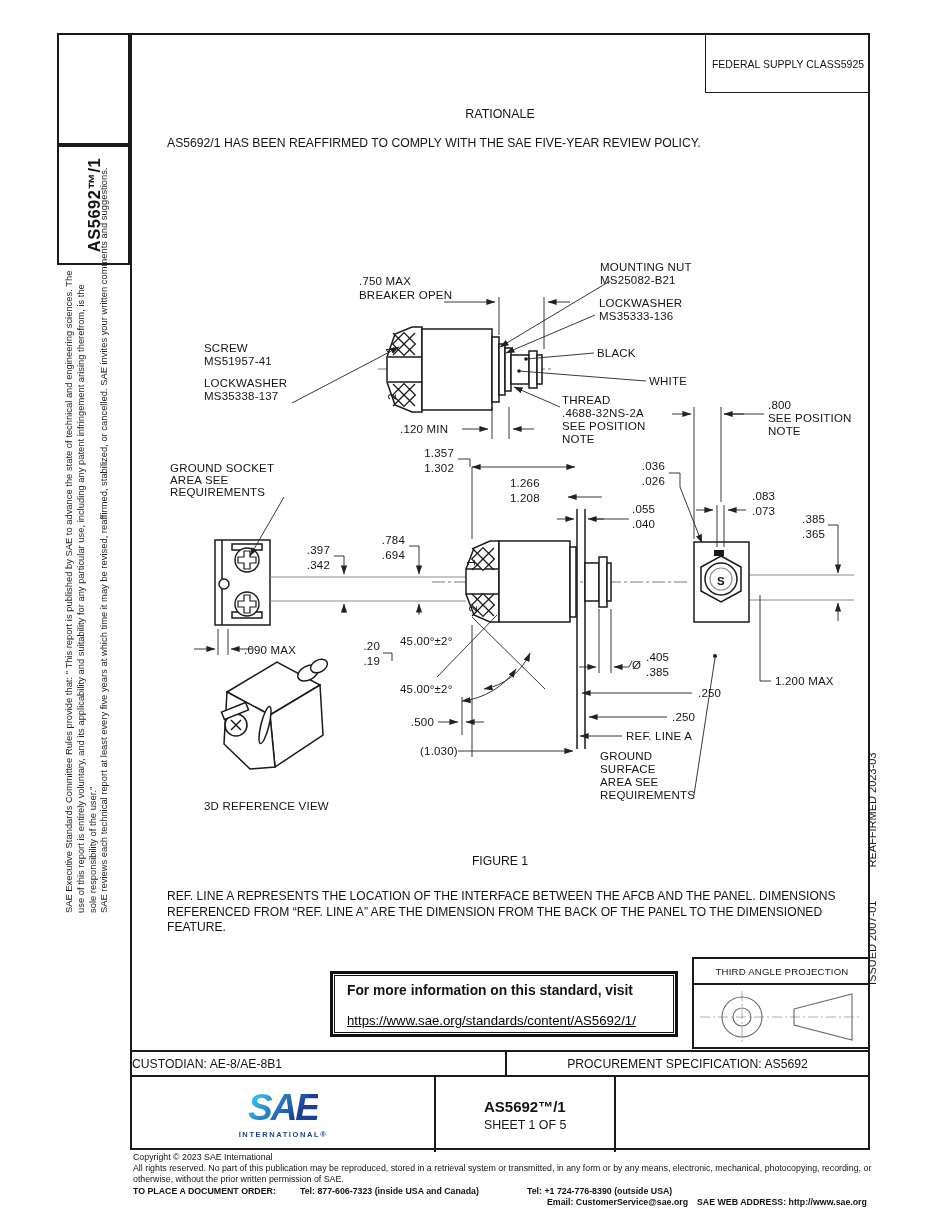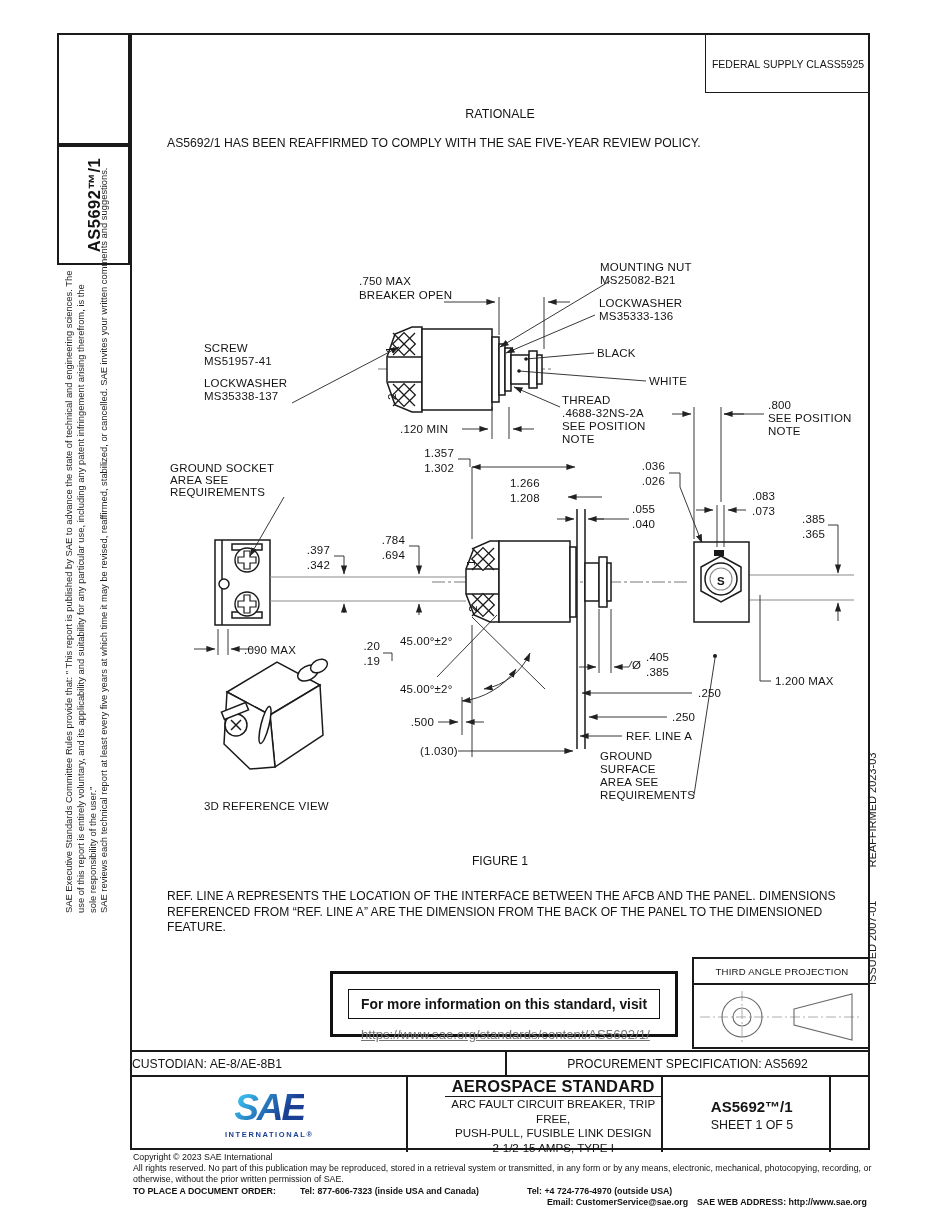--- a/index.html
+++ b/index.html
@@ -20,24 +20,24 @@
   .frame { left:130px; top:33px; width:740px; height:1117px; border:2px solid #1a1a1a; }
   .fsc-box { left:573px; top:0; width:165px; height:58px; border-left:1.5px solid #1a1a1a; border-bottom:1.5px solid #1a1a1a; display:flex; flex-direction:row; align-items:center; justify-content:center; font-size:10.5px; line-height:14px; text-align:center; }
   .rationale-h { top:72px; left:0; width:100%; text-align:center; font-size:12.4px; }
   .rat-p1 { top:101px; left:35px; width:670px; font-size:12.2px; }
   .rat-p2 { top:148px; left:35px; width:672px; font-size:12.2px; line-height:15.5px; }
 
   .dwg { left:0; top:222px; }
   .fig-caption { top:819px; left:0; width:100%; text-align:center; font-size:12.2px; }
   .fig-note { top:854px; left:35px; width:676px; font-size:12.1px; line-height:15.5px; }
 
-  .info-box { left:198px; top:936px; width:348px; height:66px; border:3px solid #111; padding:15px;text-align:right; }
+  .info-box { left:198px; top:936px; width:348px; height:66px; border:3px solid #111; padding:1px; }
   .info-box-inner { border:1.5px solid #111; width:100%; height:100%; padding:7px 12px; }
   .info-text { font-weight:bold; font-size:13.8px; }
-  .info-link { font-size:13.2px; color:#737373; display:inline-block; margin-top:15px; }
+  .info-link { font-size:13.2px; color:#000000; display:inline-block; margin-top:15px; }
 
   .proj-box { left:560px; top:922px; width:178px; height:92px; border:2px solid #1a1a1a; border-right:none; }
   .proj-title { height:26px; border-bottom:2px solid #1a1a1a; display:flex; align-items:center; justify-content:center; font-size:9.6px; letter-spacing:.2px; }
 
   .cust-row { left:0; top:1015px; width:100%; height:27px; border-top:2px solid #1a1a1a; border-bottom:2px solid #1a1a1a; display:flex; }
   .cust-cell { width:375px; border-right:2px solid #1a1a1a; display:flex; align-items:center; font-size:12.2px; }
   .proc-cell { flex:1; display:flex; align-items:center; justify-content:center; font-size:12.2px; }
 
   .title-row { left:0; top:1042px; width:100%; height:75px; display:flex;gap:37px; }
   .logo-cell { width:304px; border-right:2px solid #1a1a1a; display:flex; flex-direction:column; align-items:center; justify-content:center; }
@@ -325,36 +325,28 @@
   <div class="abs cust-row">
     <div class="cust-cell">CUSTODIAN: AE-8/AE-8B1</div>
     <div class="proc-cell">PROCUREMENT SPECIFICATION: AS5692</div>
   </div>
 
   <div class="abs title-row">
     <div class="logo-cell">
       <div class="sae-word">SAE</div>
       <div class="sae-intl">INTERNATIONAL®</div>
     </div>
-    <div class="mid-cell">
-      <div class="aero-std">AEROSPACE STANDARD</div>
-      <div class="doc-title">
-        <div>ARC FAULT CIRCUIT BREAKER, TRIP FREE,</div>
-        <div>PUSH-PULL, FUSIBLE LINK DESIGN</div>
-        <div>2-1/2-15 AMPS, TYPE I</div>
-      </div>
-    </div>
     <div class="num-cell">
       <div class="num-doc">AS5692™/1</div>
       <div class="num-sheet">SHEET 1 OF 5</div>
     </div>
     <div class="end-cell"></div>
   </div>
 </div>
 
 <div class="abs foot" style="left:133px; top:1152px;">Copyright © 2023 SAE International</div>
 <div class="abs foot" style="left:133px; top:1163px; width:778px; line-height:10.8px;">All rights reserved. No part of this publication may be reproduced, stored in a retrieval system or transmitted, in any form or by any means, electronic, mechanical, photocopying, recording, or otherwise, without the prior written permission of SAE.</div>
 <div class="abs foot foot-b" style="left:133px; top:1186px;">TO PLACE A DOCUMENT ORDER:</div>
 <div class="abs foot foot-b" style="left:300px; top:1186px;">Tel: 877-606-7323 (inside USA and Canada)</div>
-<div class="abs foot foot-b" style="left:527px; top:1186px;">Tel: +4 724-776-4970 (outside USA)</div>
+<div class="abs foot foot-b" style="left:527px; top:1186px;">Tel: +1 724-776-8390 (outside USA)</div>
 <div class="abs foot foot-b" style="left:300px; top:1251px;">Fax: 724-776-0790</div>
 <div class="abs foot foot-b" style="left:527px; top:1197px;margin-left:20px;">Email: CustomerService@sae.org</div>
 <div class="abs foot foot-b" style="left:697px; top:1197px;">SAE WEB ADDRESS: http://www.sae.org</div>
 
 </body></html>

